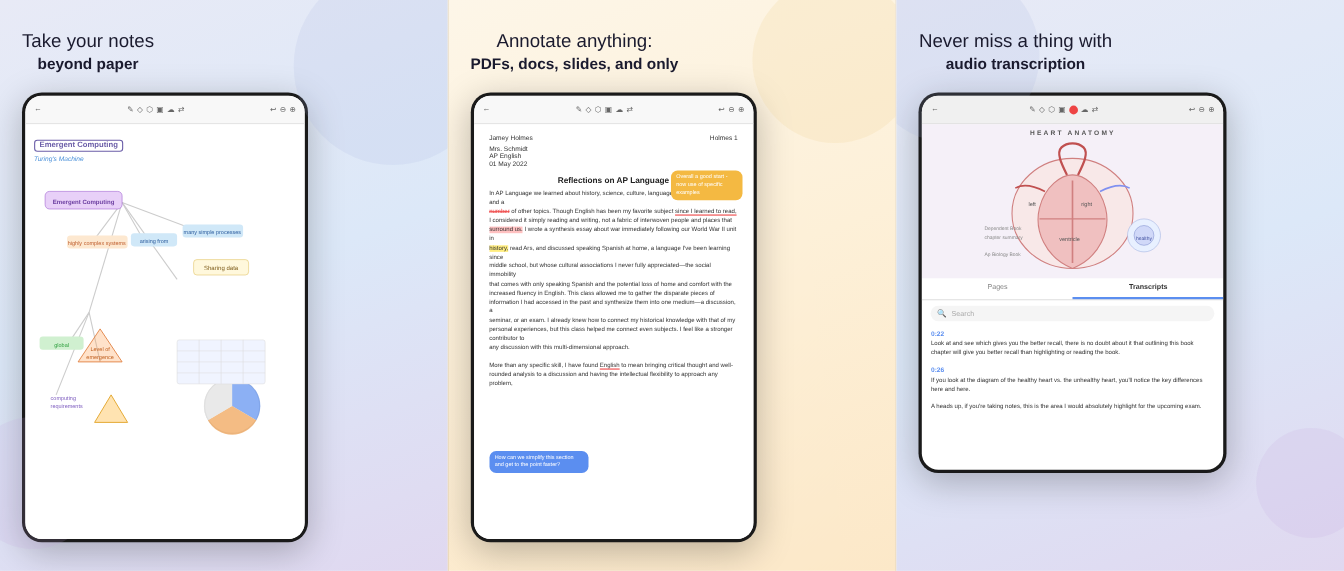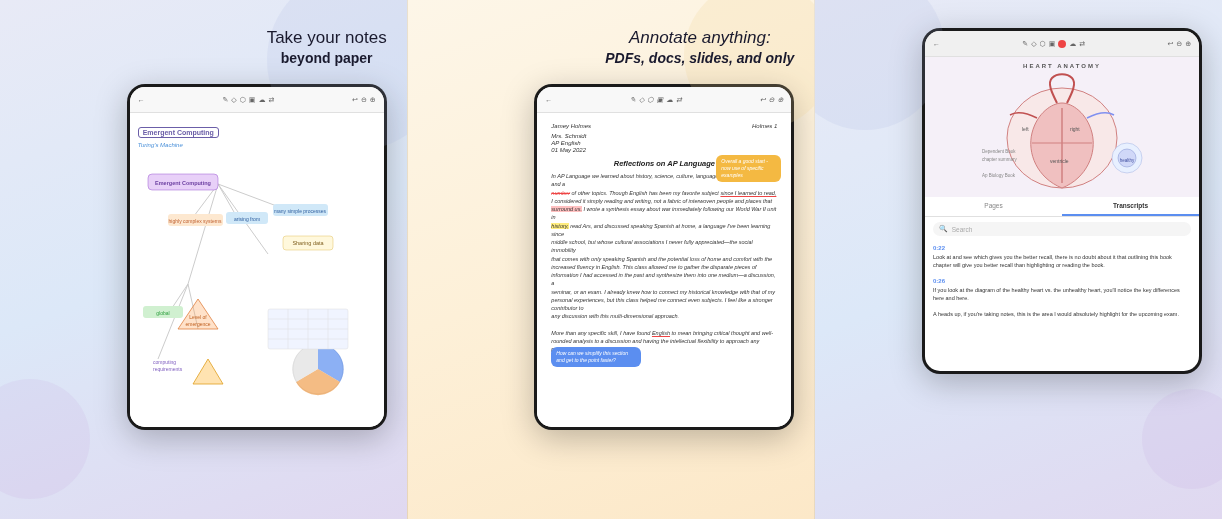--- a/index.html
+++ b/index.html
@@ -9,34 +9,33 @@
       display: flex;
       flex-direction: row;
       font-family: -apple-system, BlinkMacSystemFont, 'Helvetica Neue', sans-serif;
       overflow: hidden;
     }
 
     .panel {
       flex: 1;
       display: flex;
       flex-direction: column;
-      align-items: flex-end;
+      align-items: flex-start;
       padding: 28px 20px 20px;
       position: relative;
       overflow: hidden;
     }
 
     .panel-1 {
       background: linear-gradient(160deg, #e8eaf6 0%, #dce8f8 50%, #e0d8f0 100%);
     }
     .panel-2 {
       background: linear-gradient(160deg, #fdf6e8 0%, #fdf0d8 50%, #fce8c8 100%);
       border-left: 1px solid rgba(0,0,0,0.08);
       border-right: 1px solid rgba(0,0,0,0.08);
-      font-style: italic;
     }
     .panel-3 {
       background: linear-gradient(160deg, #e8eaf6 0%, #dce8f8 50%, #e0d8f0 100%);
     }
 
     .panel-title {
       text-align: center;
       margin-bottom: 18px;
       z-index: 2;
     }
@@ -60,21 +59,21 @@
       background: #1a1a1a;
       border-radius: 18px;
       padding: 3px;
       box-shadow: 0 8px 32px rgba(0,0,0,0.25);
       flex-shrink: 0;
     }
     .device-inner {
       background: #fff;
       border-radius: 15px;
       overflow: hidden;
-      height: 340px;
+      height: 403px;
       position: relative;
     }
 
     
     .mindmap-toolbar {
       background: #f8f8f8;
       border-bottom: 1px solid #e0e0e0;
       padding: 4px 8px;
       display: flex;
       align-items: center;
@@ -422,20 +421,24 @@
         </div>
       </div>
     </div>
   </div>
 </div>
 
 <div class="panel panel-3">
   <div class="bg-shape" style="width:160px;height:160px;background:#a0b0e0;top:-30px;left:-30px;"></div>
   <div class="bg-shape" style="width:100px;height:100px;background:#c0a0e0;bottom:30px;right:-20px;"></div>
 
+  <div class="panel-title">
+    <span class="line1">Never miss a thing with</span>
+    <span class="line2">audio transcription</span>
+  </div>
 
   <div class="device audio-device">
     <div class="device-inner audio-inner">
 
       <div class="audio-toolbar">
         <span class="tb-icon">←</span>
         <span style="flex:1"></span>
         <span class="tb-icon">✎</span>
         <span class="tb-icon">◇</span>
         <span class="tb-icon">⬡</span>

